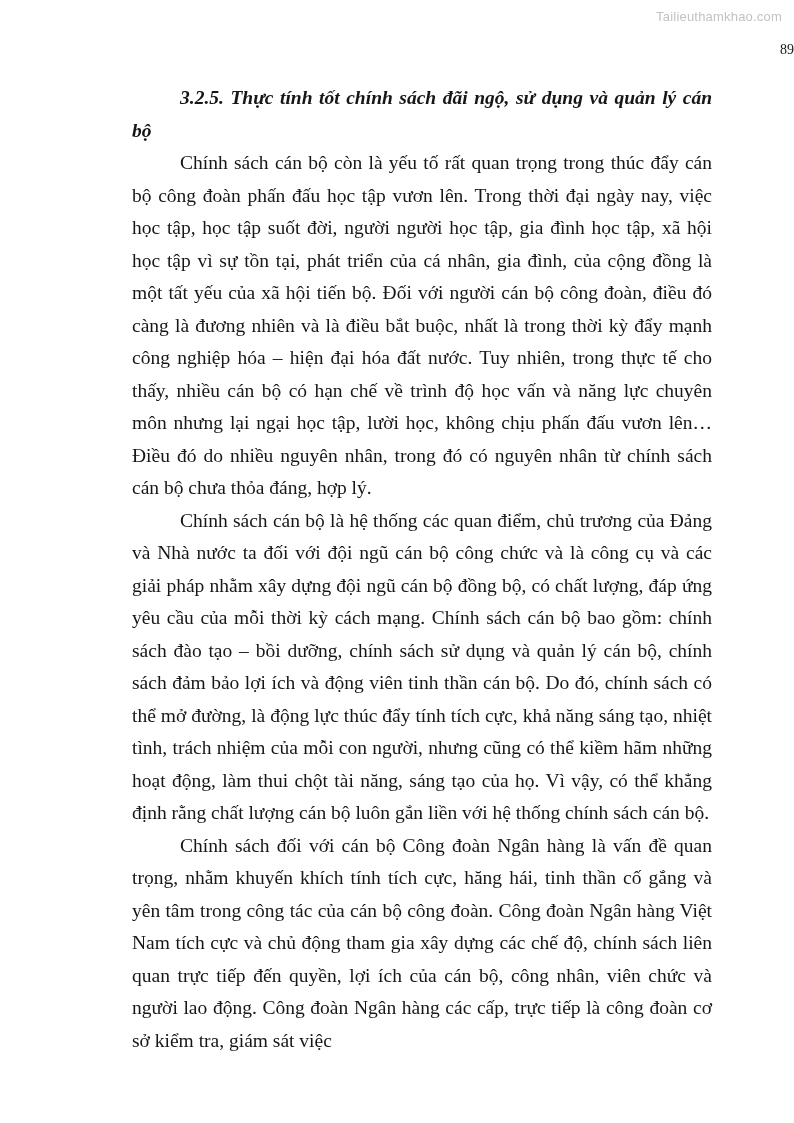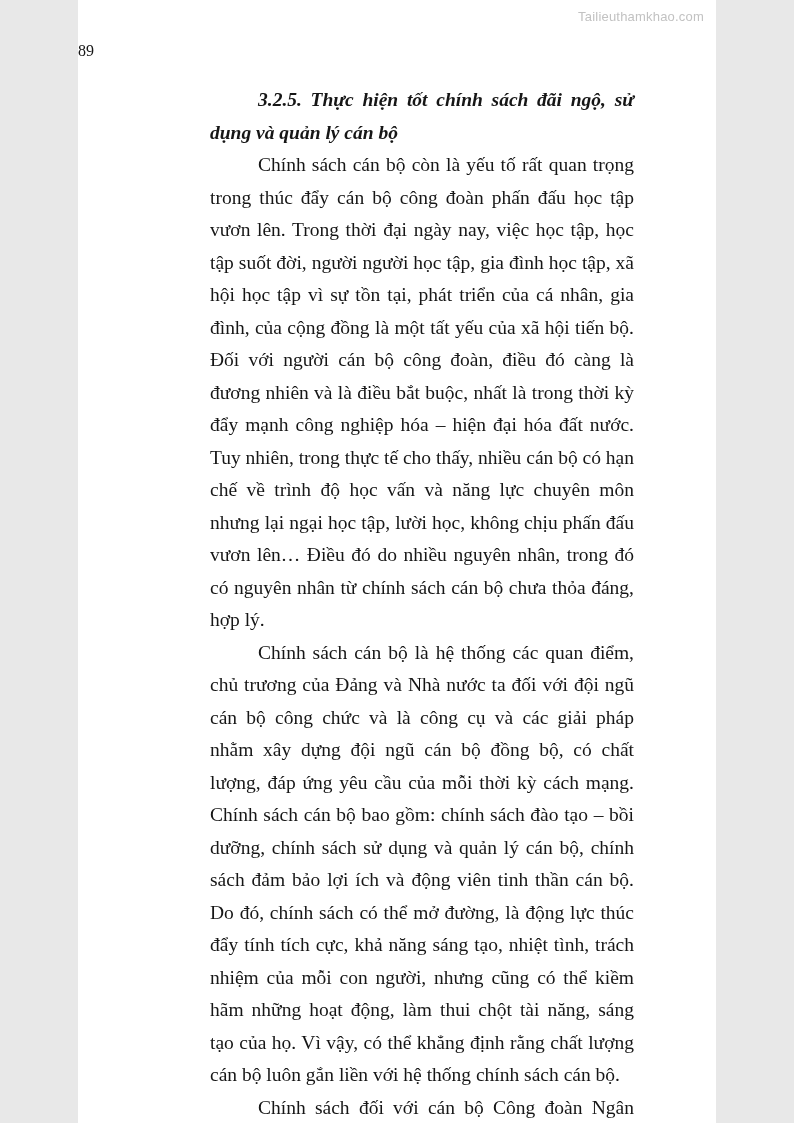--- a/index.html
+++ b/index.html
@@ -2,41 +2,41 @@
 <html><head>
 <meta charset="utf-8">
 <style>
   html, body {
     margin: 0;
     padding: 0;
     background: #e8e8e8;
   }
   .page {
     position: relative;
-    width: 638px;
+    width: 794px;
     height: 1123px;
     margin: 0 auto;
     background: #ffffff;
     overflow: hidden;
     font-family: "Liberation Serif", "DejaVu Serif", serif;
     color: #161616;
   }
   .watermark {
     position: absolute;
     top: 9px;
     right: 12px;
     font-family: "Liberation Sans", "DejaVu Sans", sans-serif;
     font-size: 13px;
     color: #c2c2c2;
     letter-spacing: 0.2px;
   }
   .page-number {
     padding-top: 42px;
-    text-align: left;
-    font-size: 16px;
+    text-align: right;
+    font-size: 14px;
     color: #161616;
   }
   .content {
     margin: 24px 82px 0 132px;
     text-align: justify;
     font-size: 19.5px;
     line-height: 32.5px;
   }
   .content p {
     margin: 0;
@@ -59,21 +59,21 @@
 
 <div class="page">
 
   <div class="watermark">Tailieuthamkhao.com</div>
 
   <div class="page-number">89</div>
 
   <div class="content">
 
 
-    <p class="section-heading">3.2.5. Thực hiện tốt chính sách đãi ngộ, sử dụng và quản lý cán bộ</p>
+    <p class="section-heading">3.2.5. Thực tính tốt chính sách đãi ngộ, sử dụng và quản lý cán bộ</p>
 
     <p class="para-indent">Chính sách cán bộ còn là yếu tố rất quan trọng trong thúc đẩy cán bộ công đoàn phấn đấu học tập vươn lên. Trong thời đại ngày nay, việc học tập, học tập suốt đời, người người học tập, gia đình học tập, xã hội học tập vì sự tồn tại, phát triển của cá nhân, gia đình, của cộng đồng là một tất yếu của xã hội tiến bộ. Đối với người cán bộ công đoàn, điều đó càng là đương nhiên và là điều bắt buộc, nhất là trong thời kỳ đẩy mạnh công nghiệp hóa – hiện đại hóa đất nước. Tuy nhiên, trong thực tế cho thấy, nhiều cán bộ có hạn chế về trình độ học vấn và năng lực chuyên môn nhưng lại ngại học tập, lười học, không chịu phấn đấu vươn lên… Điều đó do nhiều nguyên nhân, trong đó có nguyên nhân từ chính sách cán bộ chưa thỏa đáng, hợp lý.</p>
 
     <p class="para-indent">Chính sách cán bộ là hệ thống các quan điểm, chủ trương của Đảng và Nhà nước ta đối với đội ngũ cán bộ công chức và là công cụ và các giải pháp nhằm xây dựng đội ngũ cán bộ đồng bộ, có chất lượng, đáp ứng yêu cầu của mỗi thời kỳ cách mạng. Chính sách cán bộ bao gồm: chính sách đào tạo – bồi dưỡng, chính sách sử dụng và quản lý cán bộ, chính sách đảm bảo lợi ích và động viên tinh thần cán bộ. Do đó, chính sách có thể mở đường, là động lực thúc đẩy tính tích cực, khả năng sáng tạo, nhiệt tình, trách nhiệm của mỗi con người, nhưng cũng có thể kiềm hãm những hoạt động, làm thui chột tài năng, sáng tạo của họ. Vì vậy, có thể khẳng định rằng chất lượng cán bộ luôn gắn liền với hệ thống chính sách cán bộ.</p>
 
     <p class="para-indent">Chính sách đối với cán bộ Công đoàn Ngân hàng là vấn đề quan trọng, nhằm khuyến khích tính tích cực, hăng hái, tinh thần cố gắng và yên tâm trong công tác của cán bộ công đoàn. Công đoàn Ngân hàng Việt Nam tích cực và chủ động tham gia xây dựng các chế độ, chính sách liên quan trực tiếp đến quyền, lợi ích của cán bộ, công nhân, viên chức và người lao động. Công đoàn Ngân hàng các cấp, trực tiếp là công đoàn cơ sở kiểm tra, giám sát việc</p>
 
   </div>
 </div>
 

